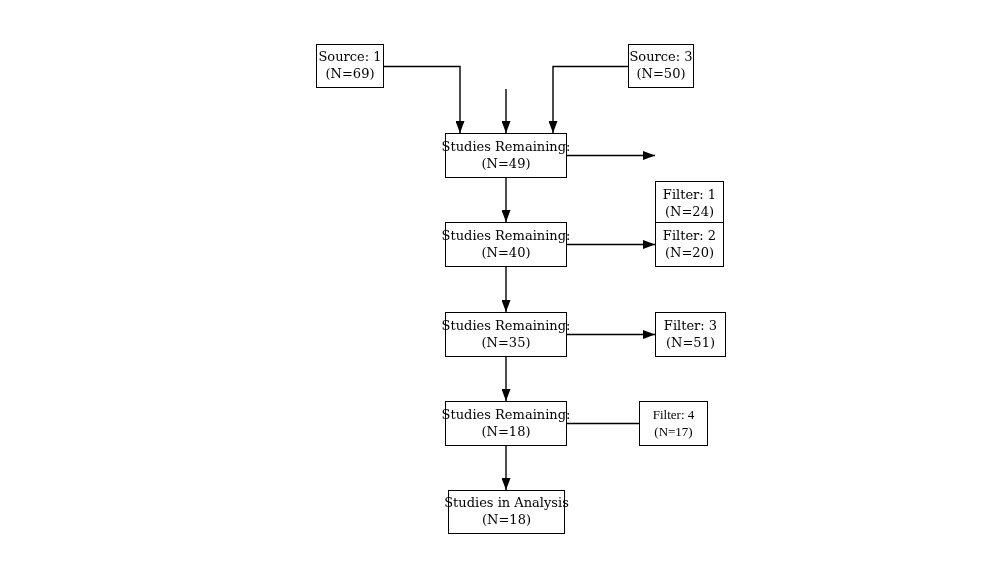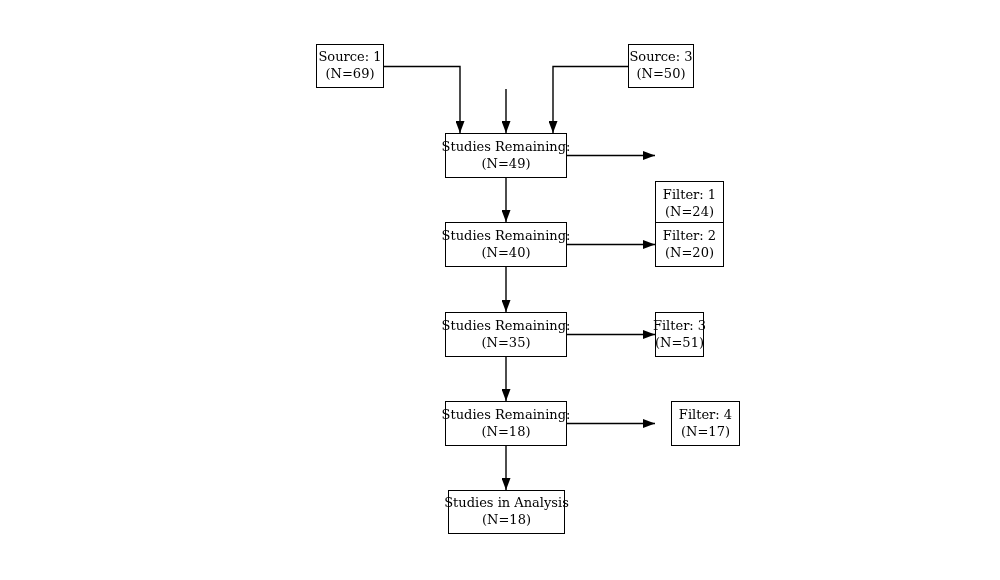--- a/index.html
+++ b/index.html
@@ -95,25 +95,25 @@
   </div>
 
   <div class="node" style="left:655px; top:133px; width:69px; height:45px;margin-top:48px;">
     <span>Filter: 1</span>
     <span>(N=24)</span>
   </div>
   <div class="node" style="left:655px; top:222px; width:69px; height:45px;">
     <span>Filter: 2</span>
     <span>(N=20)</span>
   </div>
-  <div class="node" style="left:655px; top:312px; width:49px; height:45px;">
+  <div class="node" style="left:655px; top:312px; width:71px; height:45px;">
     <span>Filter: 3</span>
     <span>(N=51)</span>
   </div>
-  <div class="node" style="left:671px; top:401px; width:69px; height:45px;">
+  <div class="node" style="left:639px; top:401px; width:69px; height:45px;font-family:Liberation Serif, serif;">
     <span>Filter: 4</span>
     <span>(N=17)</span>
   </div>
 
   <div class="node" style="left:448px; top:490px; width:117px; height:44px;">
     <span>Studies in Analysis</span>
     <span>(N=18)</span>
   </div>
 
 </div>

